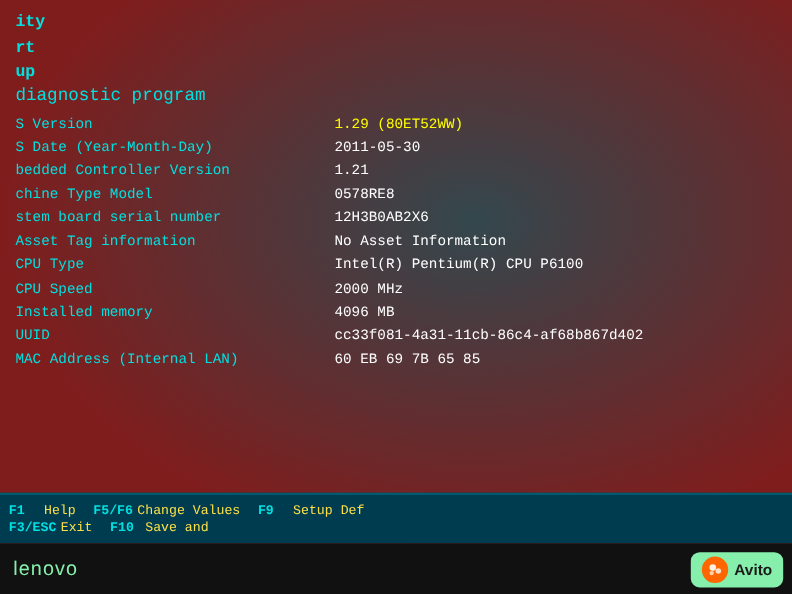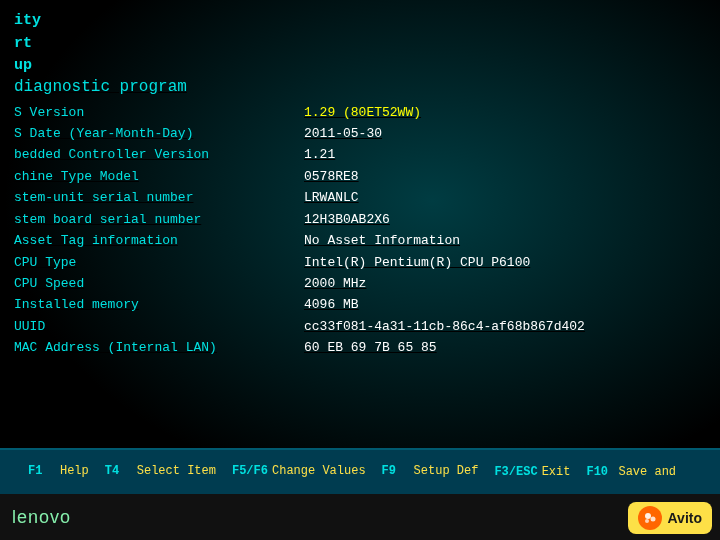--- a/index.html
+++ b/index.html
@@ -9,24 +9,23 @@
       background: #1a1a1a;
       font-family: 'Courier New', Courier, monospace;
       overflow: hidden;
       position: relative;
     }
 
     
     .bios-screen {
       width: 720px;
       height: 502px;
-      background: #000000;
+      background: #7f1d1d;
       position: relative;
       overflow: hidden;
-      text-decoration: underline;
     }
 
     
     .bios-screen::before {
       content: '';
       position: absolute;
       inset: 0;
       background: radial-gradient(ellipse at 60% 40%, rgba(0,100,110,0.6) 0%, transparent 70%);
       pointer-events: none;
     }
@@ -66,21 +65,21 @@
       color: #ffff00;
     }
 
     
     .fkey-bar {
       width: 720px;
       height: 46px;
       background: #003c50;
       border-top: 2px solid #005a70;
       display: flex;
-      flex-direction: row;
+      flex-direction: column;
       justify-content: center;
       padding: 3px 8px;
       position: absolute;
       bottom: 46px;
       left: 0;
     }
 
     .fkey-row {
       display: flex;
       gap: 0;
@@ -127,21 +126,21 @@
       font-weight: normal;
       font-family: Arial, sans-serif;
       letter-spacing: 1px;
     }
 
     
     .avito-badge {
       position: absolute;
       bottom: 6px;
       right: 8px;
-      background: #fde047;
+      background: #86efac;
       border-radius: 8px;
       padding: 4px 10px;
       display: flex;
       align-items: center;
       gap: 6px;
     }
 
     .avito-badge .avito-icon {
       width: 24px;
       height: 24px;
@@ -200,24 +199,20 @@
           </tr>
           <tr>
             <td class="label">bedded Controller Version</td>
             <td class="value">1.21</td>
           </tr>
           <tr>
             <td class="label">chine Type Model</td>
             <td class="value">0578RE8</td>
           </tr>
           <tr>
-            <td class="label">stem-unit serial number</td>
-            <td class="value">LRWANLC</td>
-          </tr>
-          <tr>
             <td class="label">stem board serial number</td>
             <td class="value">12H3B0AB2X6</td>
           </tr>
           <tr>
             <td class="label">Asset Tag information</td>
             <td class="value">No Asset Information</td>
           </tr>
           <tr>
             <td class="label">CPU Type</td>
             <td class="value">Intel(R) Pentium(R) CPU P6100</td>
@@ -241,24 +236,20 @@
         </tbody>
     </table>
   </div>
 </div>
 
 <div class="fkey-bar">
   <div class="fkey-row" id="fkey-row-1">
       <div class="fkey-item">
         <span class="key">F1</span>
         <span class="desc">Help</span>
-      </div>
-      <div class="fkey-item">
-        <span class="key">T4</span>
-        <span class="desc">Select Item</span>
       </div>
       <div class="fkey-item">
         <span class="key">F5/F6</span>
         <span class="desc">Change Values</span>
       </div>
       <div class="fkey-item">
         <span class="key">F9</span>
         <span class="desc">Setup Def</span>
       </div>
     </div>

